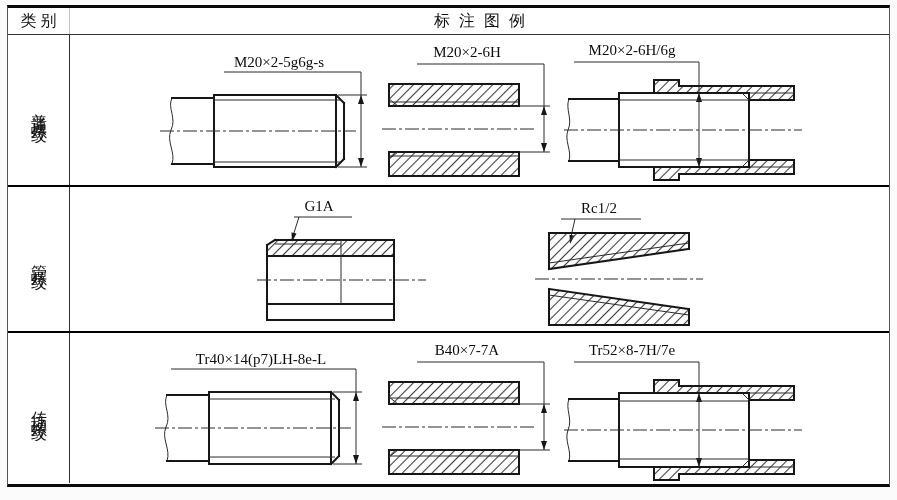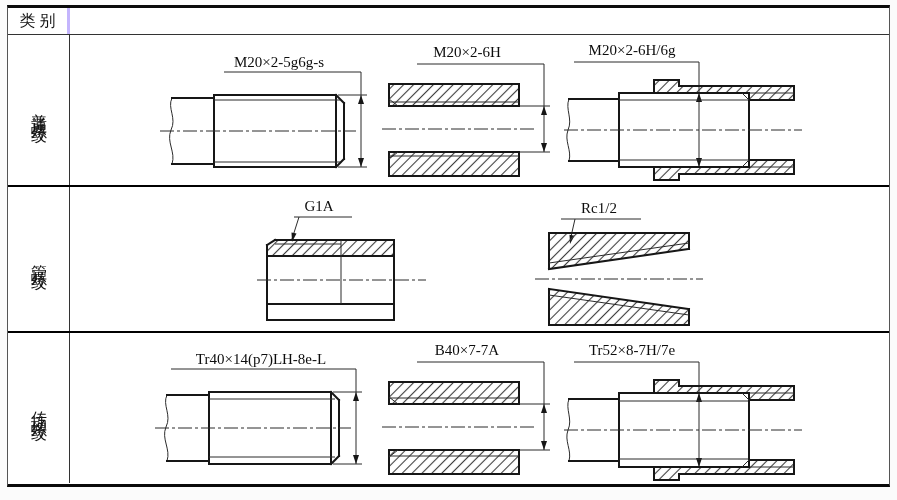--- a/index.html
+++ b/index.html
@@ -2,21 +2,21 @@
 <html><head>
 <meta charset="utf-8">
 <style>
   *{margin:0;padding:0;box-sizing:border-box}
   html,body{width:897px;height:500px}
   body{background:#fbfbfb;font-family:"Liberation Serif","DejaVu Serif",serif;position:relative;overflow:hidden}
   .frame{position:absolute;left:7px;right:7px;top:5px;height:482px;background:#fff;
          border-top:3.5px solid #0a0a0a;border-bottom:3.5px solid #0a0a0a;
          border-left:1px solid #555;border-right:1px solid #555}
   .hrow{display:flex;height:27px;border-bottom:1px solid #333}
-  .cat-h{width:62px;border-right:3px solid #c4b5fd;display:flex;align-items:center;justify-content:center;
+  .cat-h{width:62px;border-right:1px solid #c4b5fd;display:flex;align-items:center;justify-content:center;
          font-size:16px;letter-spacing:4px;text-indent:4px;color:#111}
   .leg-h{flex:1;display:flex;align-items:center;justify-content:center;font-size:16px;
          letter-spacing:9px;text-indent:9px;color:#111}
   .row{display:flex;border-bottom:2px solid #000000}
   .row.last{border-bottom:none}
   .cat{width:62px;border-right:1px solid #333;display:flex;align-items:center;justify-content:center}
   .vtxt{writing-mode:vertical-rl;text-orientation:upright;font-size:16px;letter-spacing:5px;color:#111}
   .cell{flex:1;position:relative}
   svg.drw{position:absolute;overflow:visible}
   svg .thick{stroke:#161616;stroke-width:2;fill:none;stroke-linecap:square}
@@ -34,20 +34,21 @@
     <pattern id="hatchP" patternUnits="userSpaceOnUse" width="7" height="7" patternTransform="rotate(45)">
       <line x1="3.5" y1="0" x2="3.5" y2="7" stroke="#3c3c3c" stroke-width="1.1"></line>
     </pattern>
   </defs>
 </svg>
 
 <div class="frame">
 
   <div class="hrow">
     <div class="cat-h">类别</div>
+    <div class="leg-h">标注图例</div>
   </div>
 
   <div class="row" style="height:152px">
     <div class="cat">
       <span class="vtxt">普通螺纹</span>
     </div>
     <div class="cell">
 
       <svg class="drw" style="left:84px;top:15px" width="220" height="125" viewBox="0 0 220 125">
         <text class="lbl" x="125" y="17" text-anchor="middle">M20×2-5g6g-s</text>

